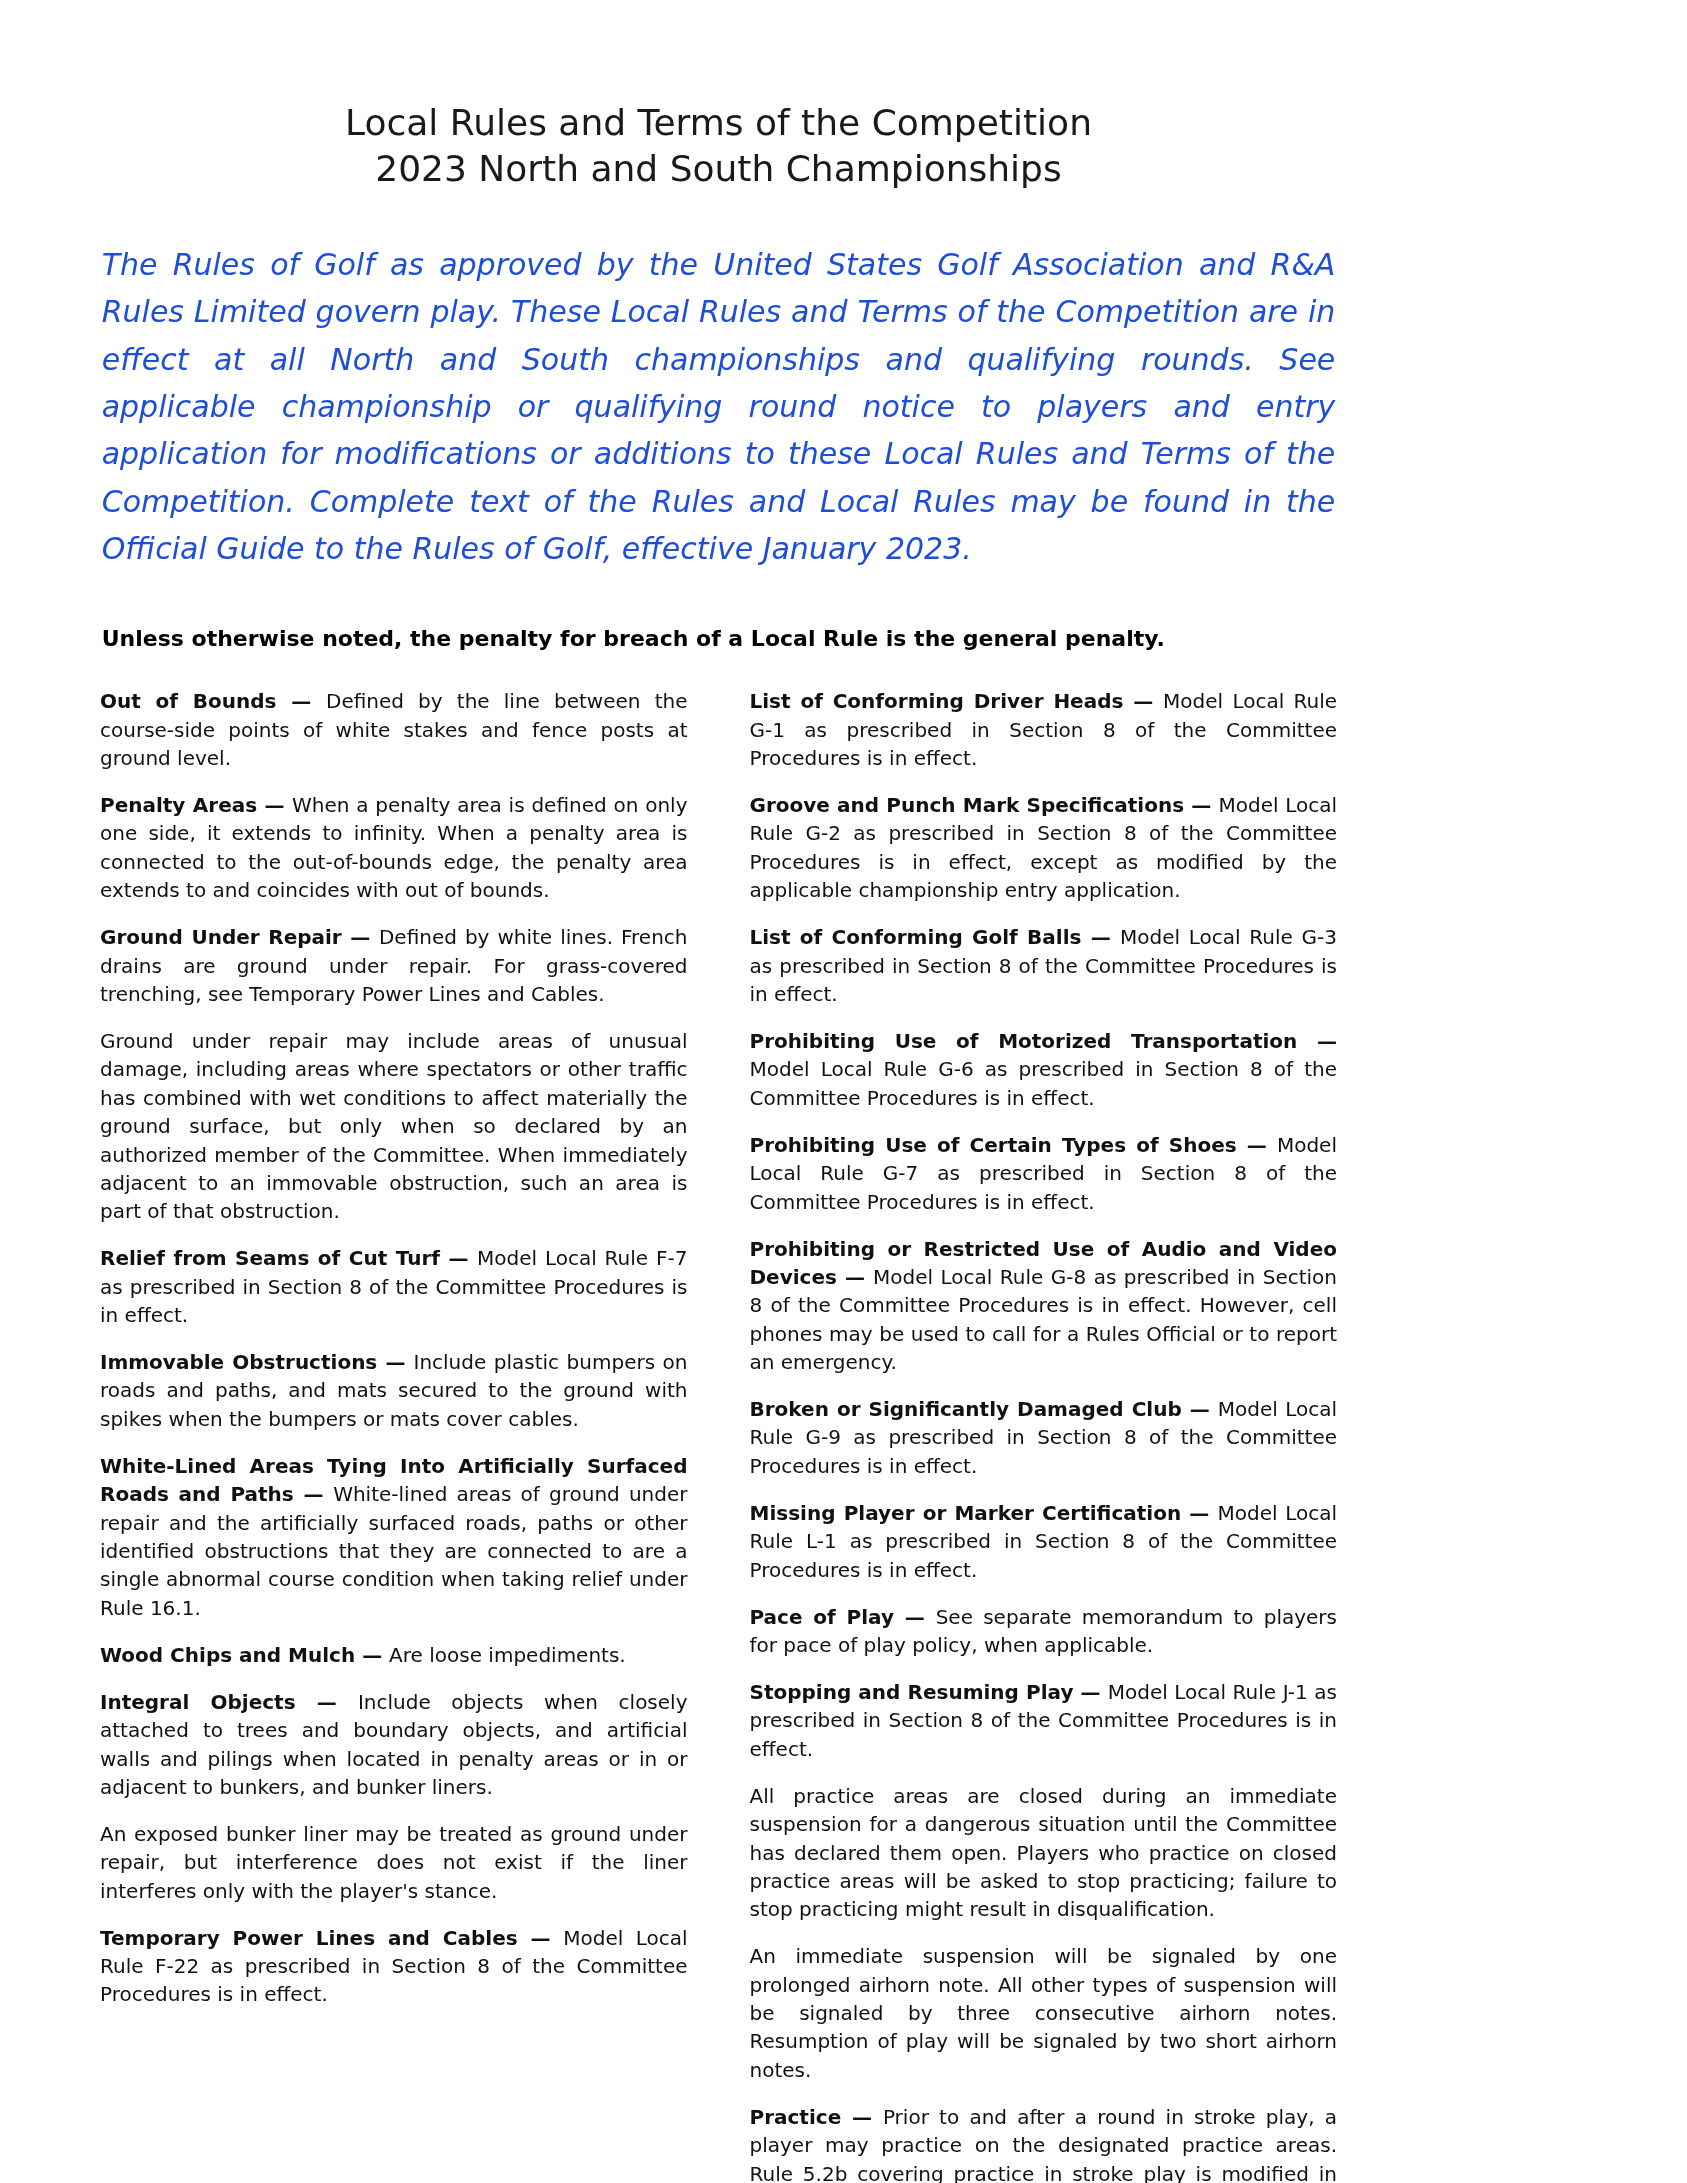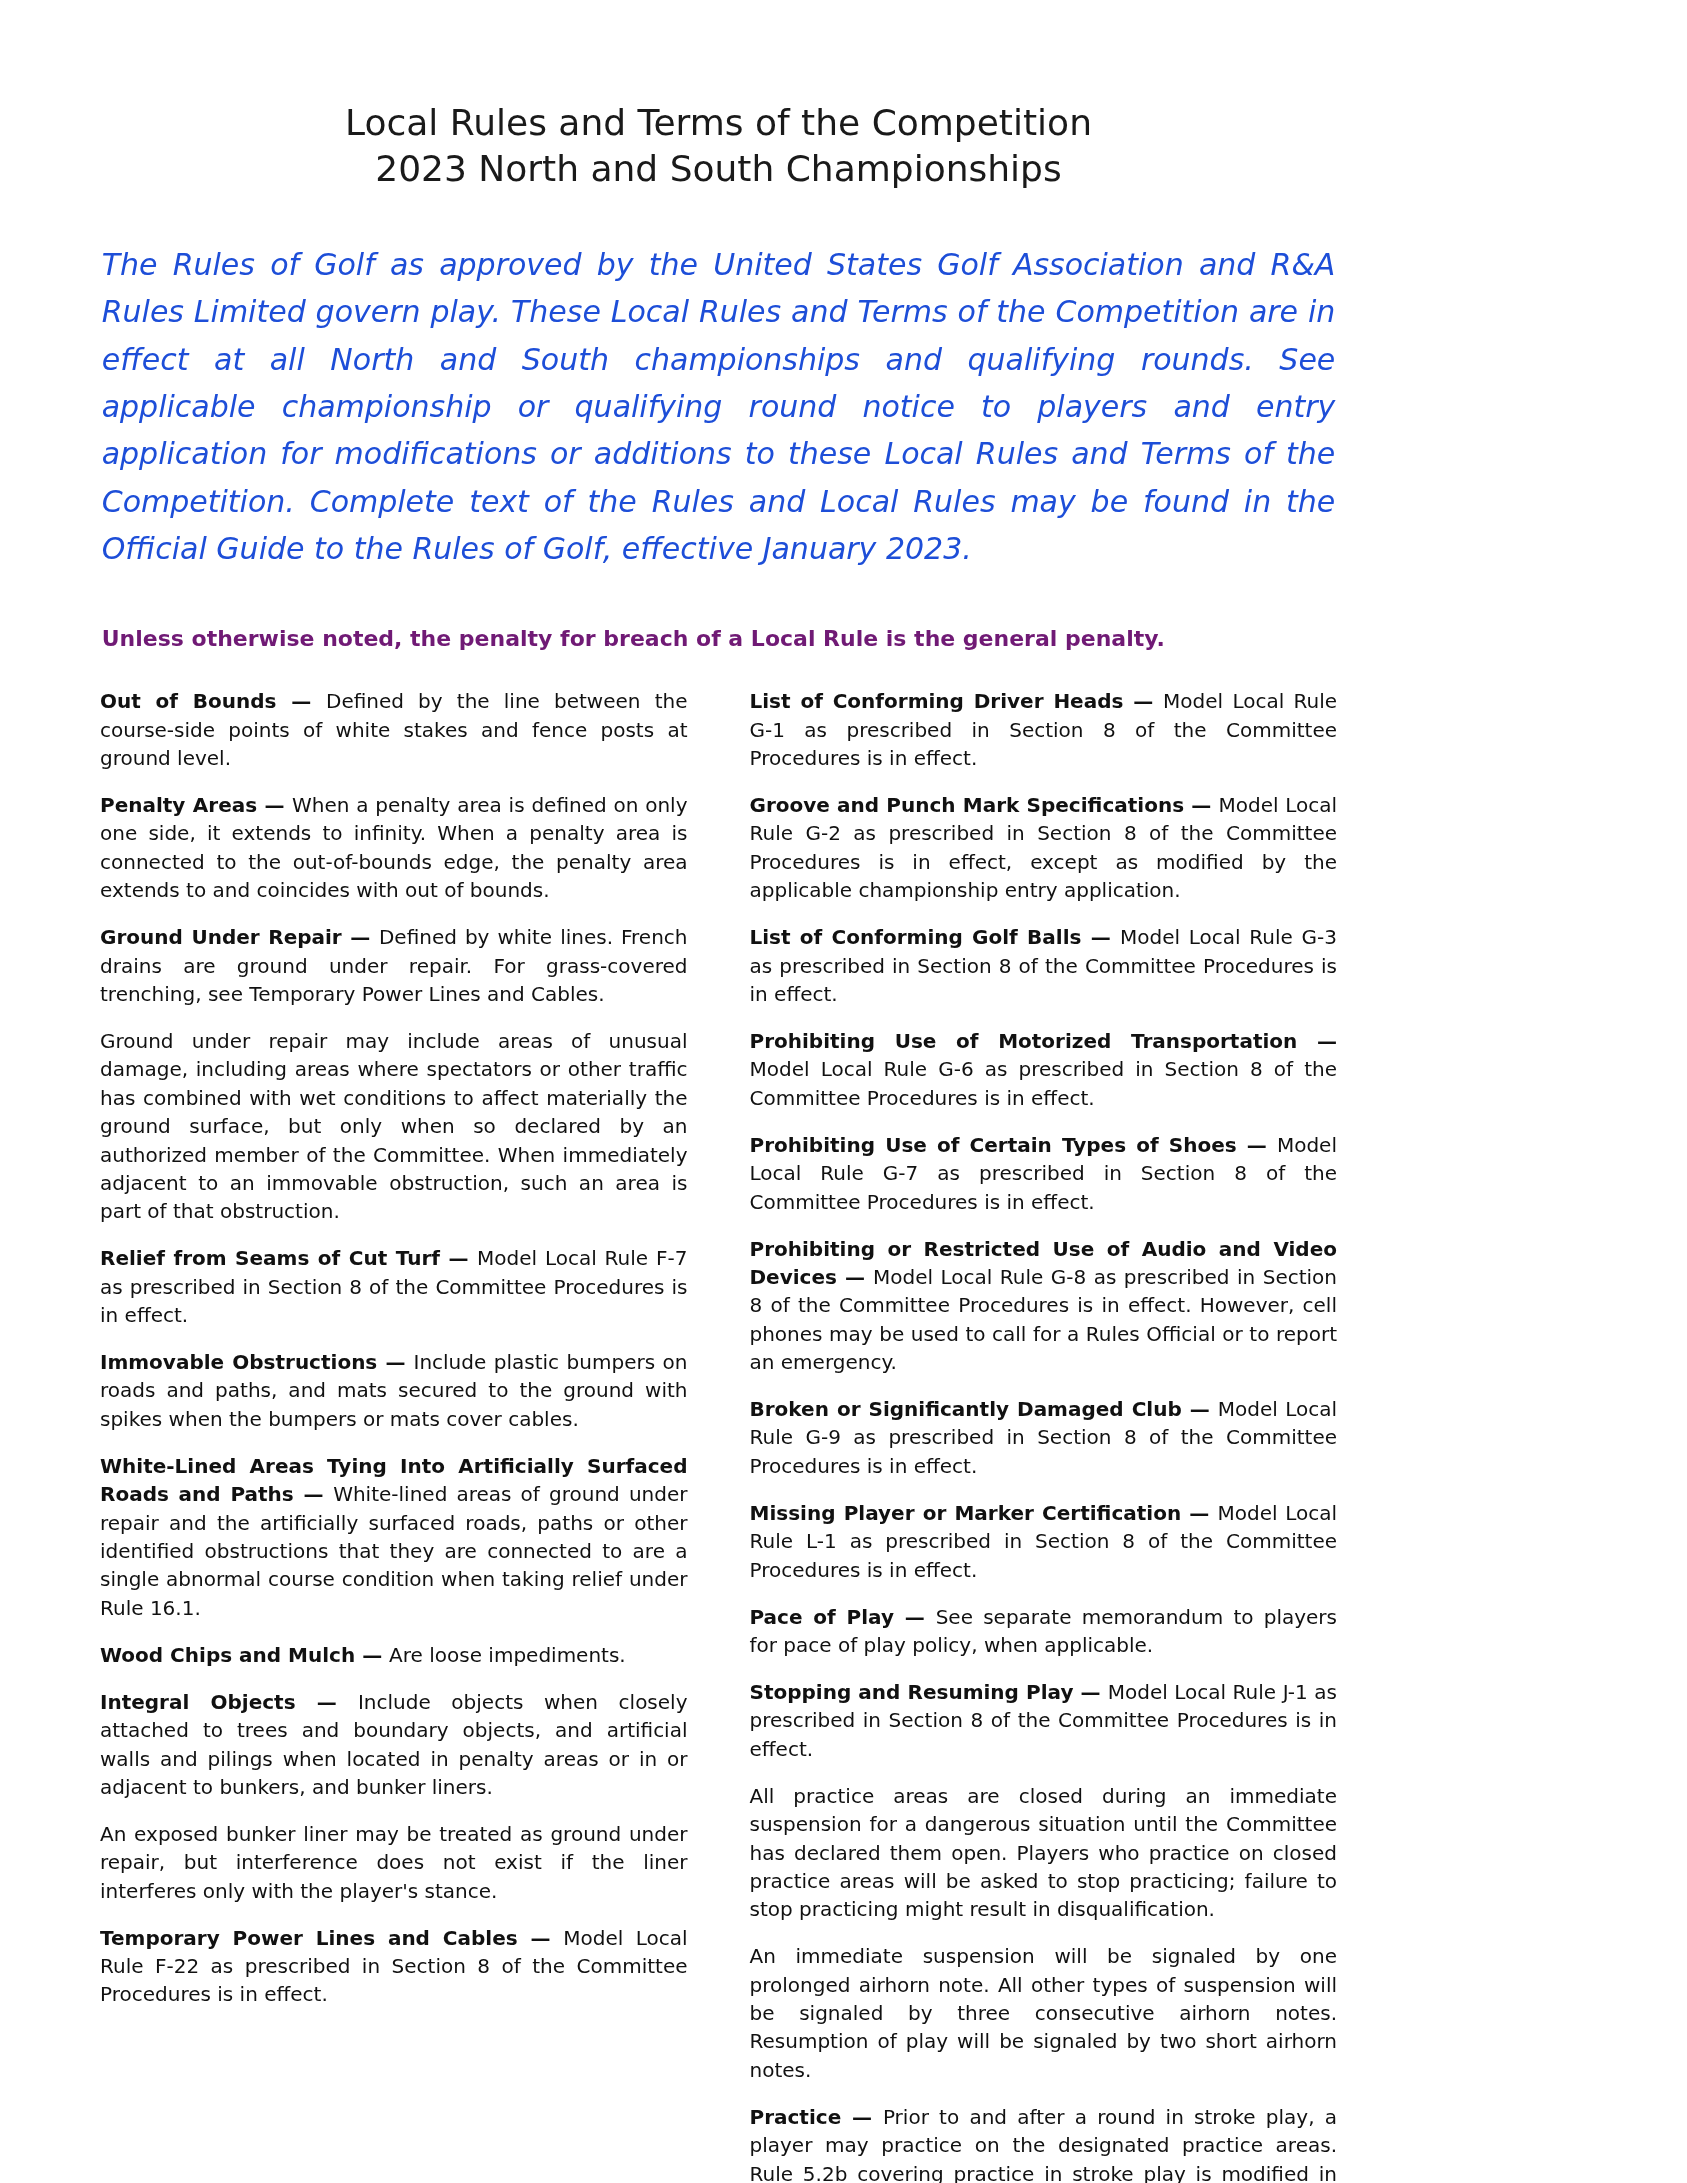--- a/index.html
+++ b/index.html
@@ -35,21 +35,21 @@
     margin: 49px 0 0 0;
     font-style: italic;
     font-size: 30px;
     line-height: 1.58;
     text-align: justify;
     color: #1d4ed8;
     padding: 0 1.7px;
   }
   .penalty-note {
     margin: 52px 0 0 1.7px;
-    color: #701a75;
+    color: #000000;
     font-weight: bold;
     font-size: 22px;
     line-height: 1.4;
   }
   .columns {
     display: flex;
     gap: 62px;
     margin-top: 32px;
   }
   .col {

